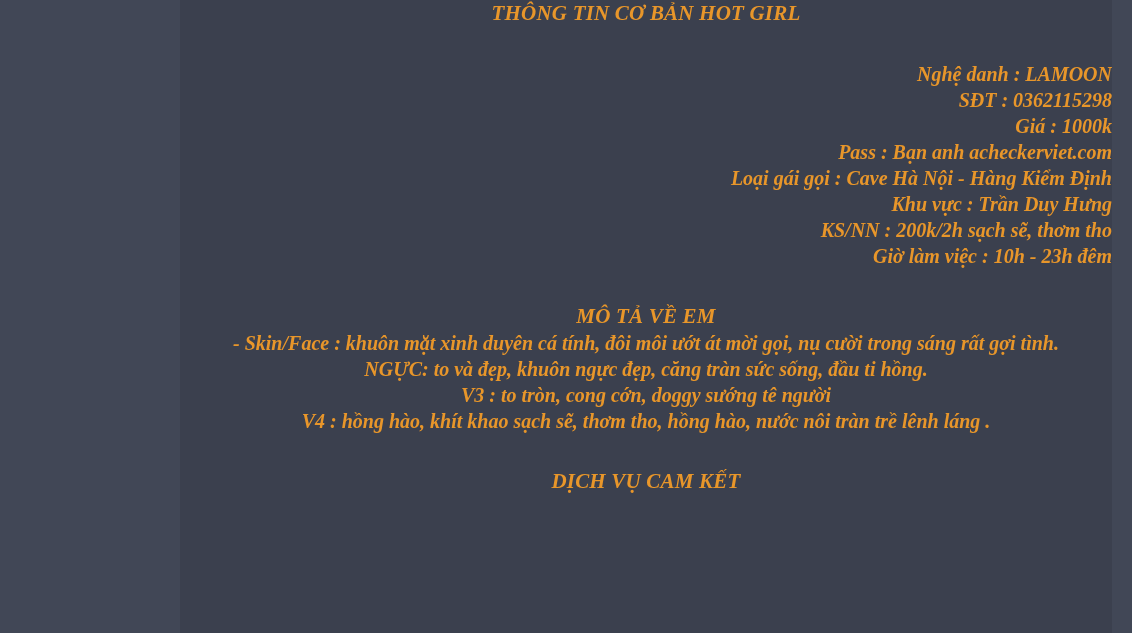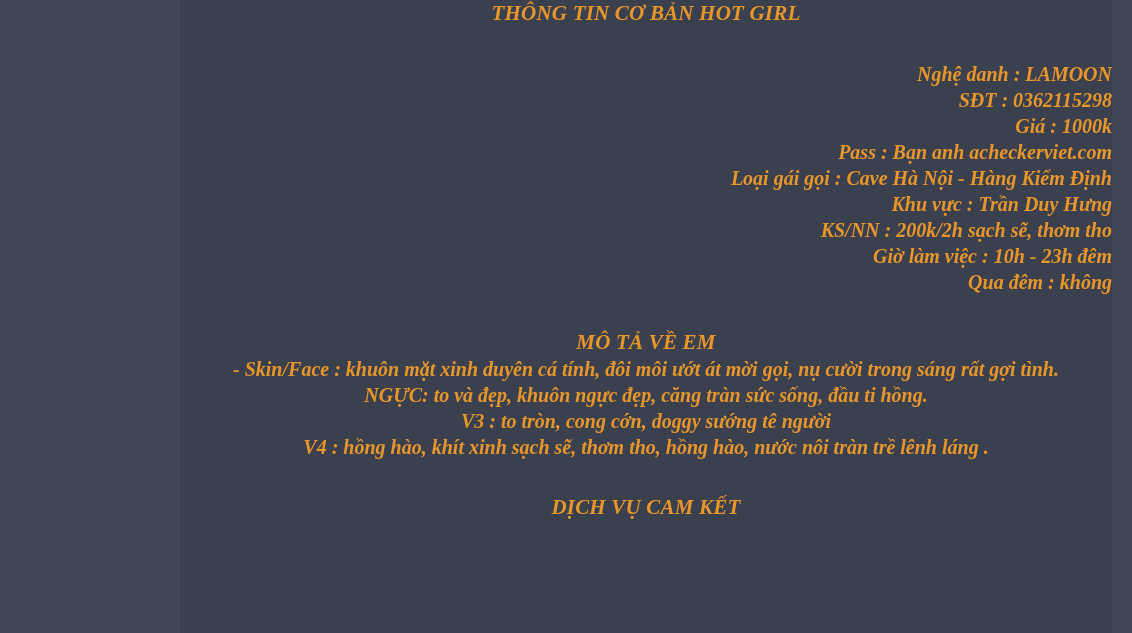--- a/index.html
+++ b/index.html
@@ -87,29 +87,28 @@
       <div class="spacer-lg"></div>
 
       <div class="line body-line row">Nghệ danh : LAMOON</div>
       <div class="line body-line row">SĐT : 0362115298</div>
       <div class="line body-line row">Giá : 1000k</div>
       <div class="line body-line row">Pass : Bạn anh acheckerviet.com</div>
       <div class="line body-line row">Loại gái gọi : Cave Hà Nội - Hàng Kiểm Định</div>
       <div class="line body-line row">Khu vực : Trần Duy Hưng</div>
       <div class="line body-line row">KS/NN : 200k/2h sạch sẽ, thơm tho</div>
       <div class="line body-line row">Giờ làm việc : 10h - 23h đêm</div>
-      <div class="line body-line row">Qua đêm : không</div>
 
       <div class="spacer-lg"></div>
 
       <div class="line heading row">MÔ TẢ VỀ EM</div>
       <div class="line wide-line row">- Skin/Face : khuôn mặt xinh duyên cá tính, đôi môi ướt át mời gọi, nụ cười trong sáng rất gợi tình.</div>
       <div class="line wide-line row">NGỰC: to và đẹp, khuôn ngực đẹp, căng tràn sức sống, đầu ti hồng.</div>
       <div class="line wide-line row">V3 : to tròn, cong cớn, doggy sướng tê người</div>
-      <div class="line wide-line row">V4 : hồng hào, khít xinh sạch sẽ, thơm tho, hồng hào, nước nôi tràn trề lênh láng .</div>
+      <div class="line wide-line row">V4 : hồng hào, khít khao sạch sẽ, thơm tho, hồng hào, nước nôi tràn trề lênh láng .</div>
 
       <div class="spacer-lg"></div>
 
       <div class="line heading row">DỊCH VỤ CAM KẾT</div>
 
     </div>
   </div>
 
 </div>
 

